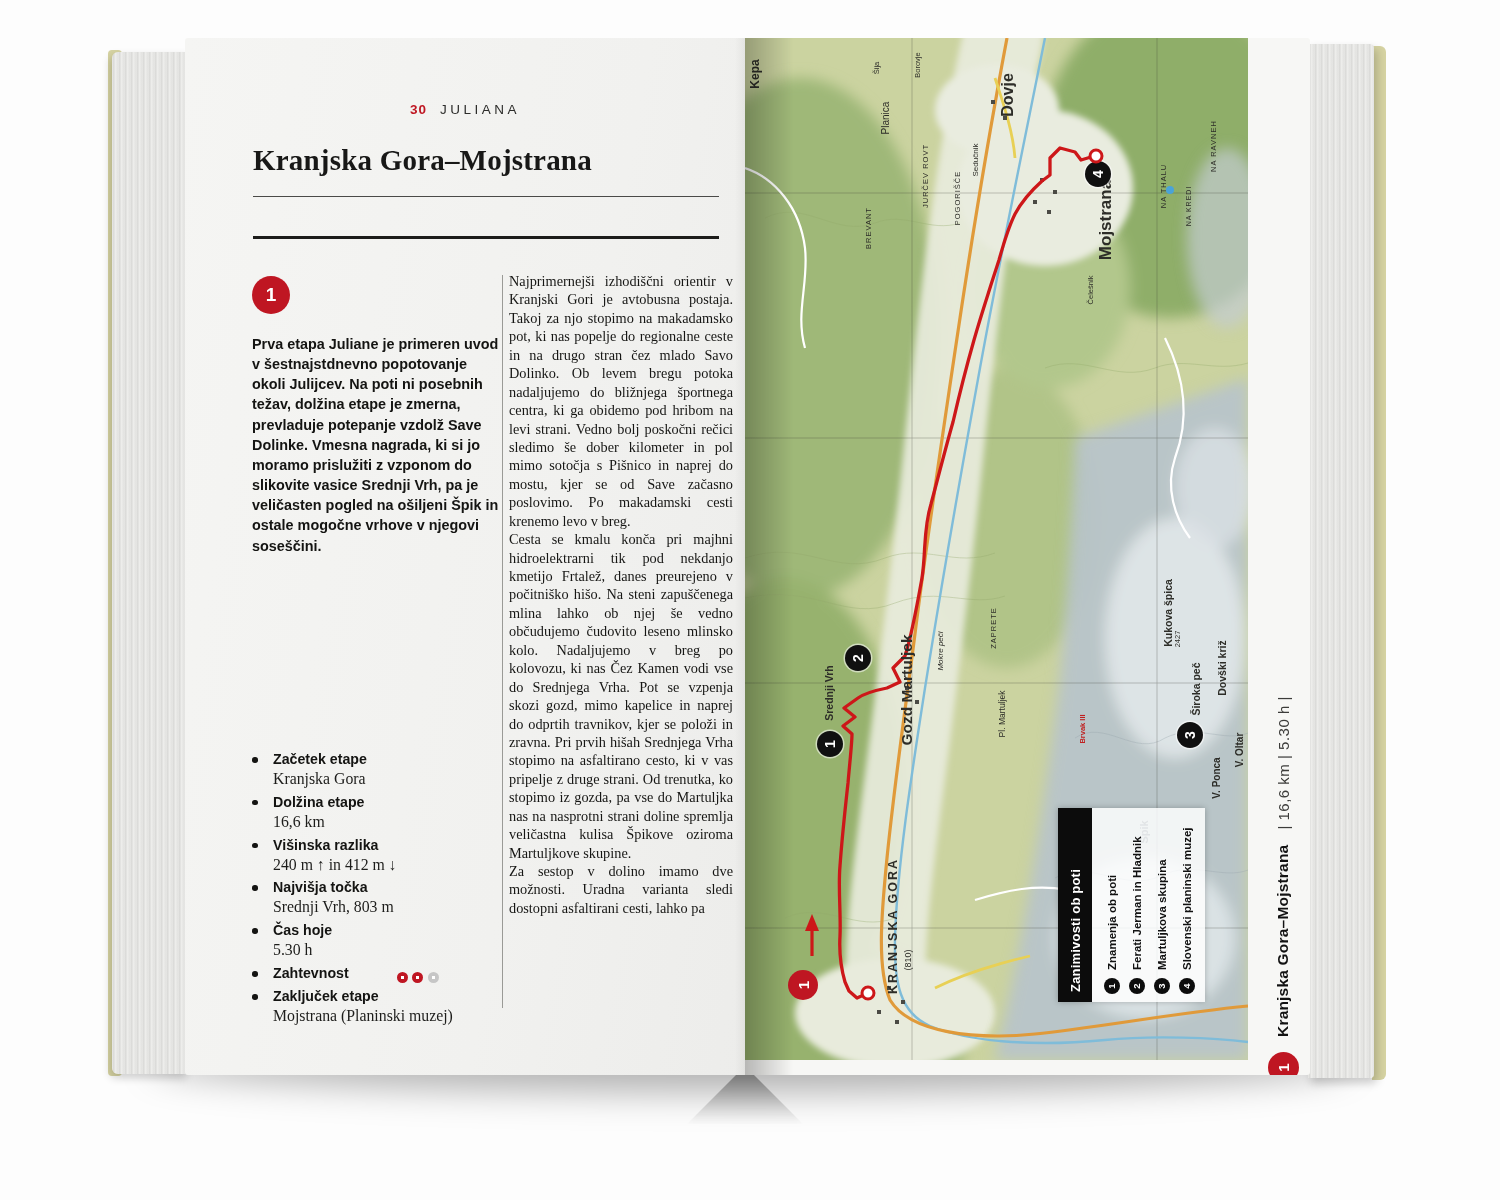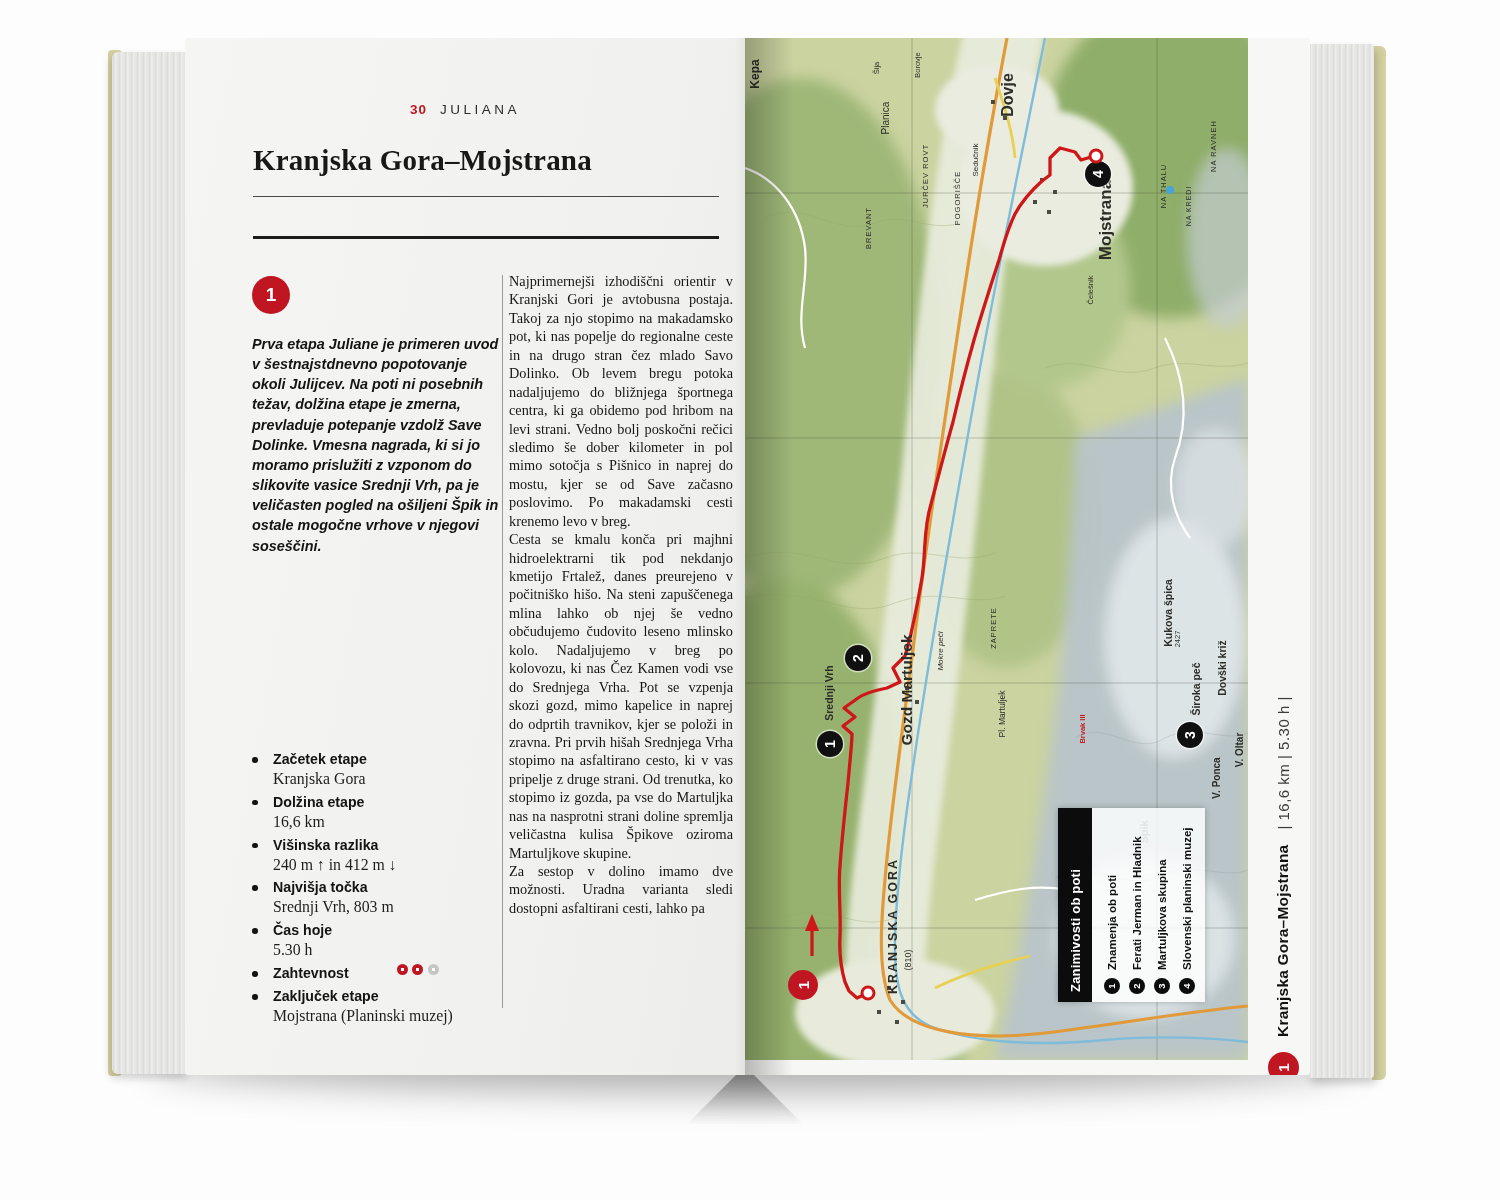--- a/index.html
+++ b/index.html
@@ -45,28 +45,28 @@
                letter-spacing:0.2px; color:#181817; }
   .rule-thin  { position:absolute; left:68px; top:158px; width:466px; height:1px; background:#4a4a48; }
   .art-subtitle { position:absolute; left:68px; top:166px; width:466px;
                font-family:"Liberation Serif", serif; font-style:italic; font-size:17.5px; color:#23231f; }
   .rule-thick { position:absolute; left:68px; top:198px; width:466px; height:2.6px; background:#1c1c1a; }
 
   .stage-circle { position:absolute; left:67px; top:238px; width:38px; height:38px; border-radius:50%;
                   display:flex; align-items:center; justify-content:center;
                   color:#fff; font-weight:700; font-size:19px; }
   .intro { position:absolute; left:67px; top:296px; width:252px;
-           font-weight:700; font-size:14.4px; line-height:1.40; color:#141412;font-style:italic; }
+           font-weight:700; font-size:14.4px; line-height:1.40; color:#141412; }
 
   .stats { position:absolute; left:67px; top:712px; width:270px; list-style:none; }
   .stat-item { display:flex; margin-bottom:4px; }
   .stat-bullet { width:21px; flex:none; }
   .stat-bullet::before { content:""; display:block; width:5.5px; height:5.5px; border-radius:50%;
                          background:#141412; margin-top:7px; }
-  .stat-label-row { display:flex; align-items:flex-start; }
+  .stat-label-row { display:flex; align-items:flex-end; }
   .stat-label { font-weight:700; font-size:14.2px; line-height:1.33; color:#141412; }
   .stat-value { font-family:"Liberation Serif", serif; font-size:15.8px; line-height:1.20;
                 color:#1d1d1b; padding-top:1px; }
   .dots { display:inline-flex; gap:4.5px; margin-left:48px; }
   .dot { width:11px; height:11px; border-radius:50%; }
 
   .col-divider { position:absolute; left:317px; top:237px; width:1px; height:733px; background:#9a9a96; }
   .bodycol { position:absolute; left:324px; top:234px; width:224px;
              font-family:"Liberation Serif", serif; font-size:14.3px; line-height:1.29;
              color:#161614; text-align:justify; hyphens:auto; }

